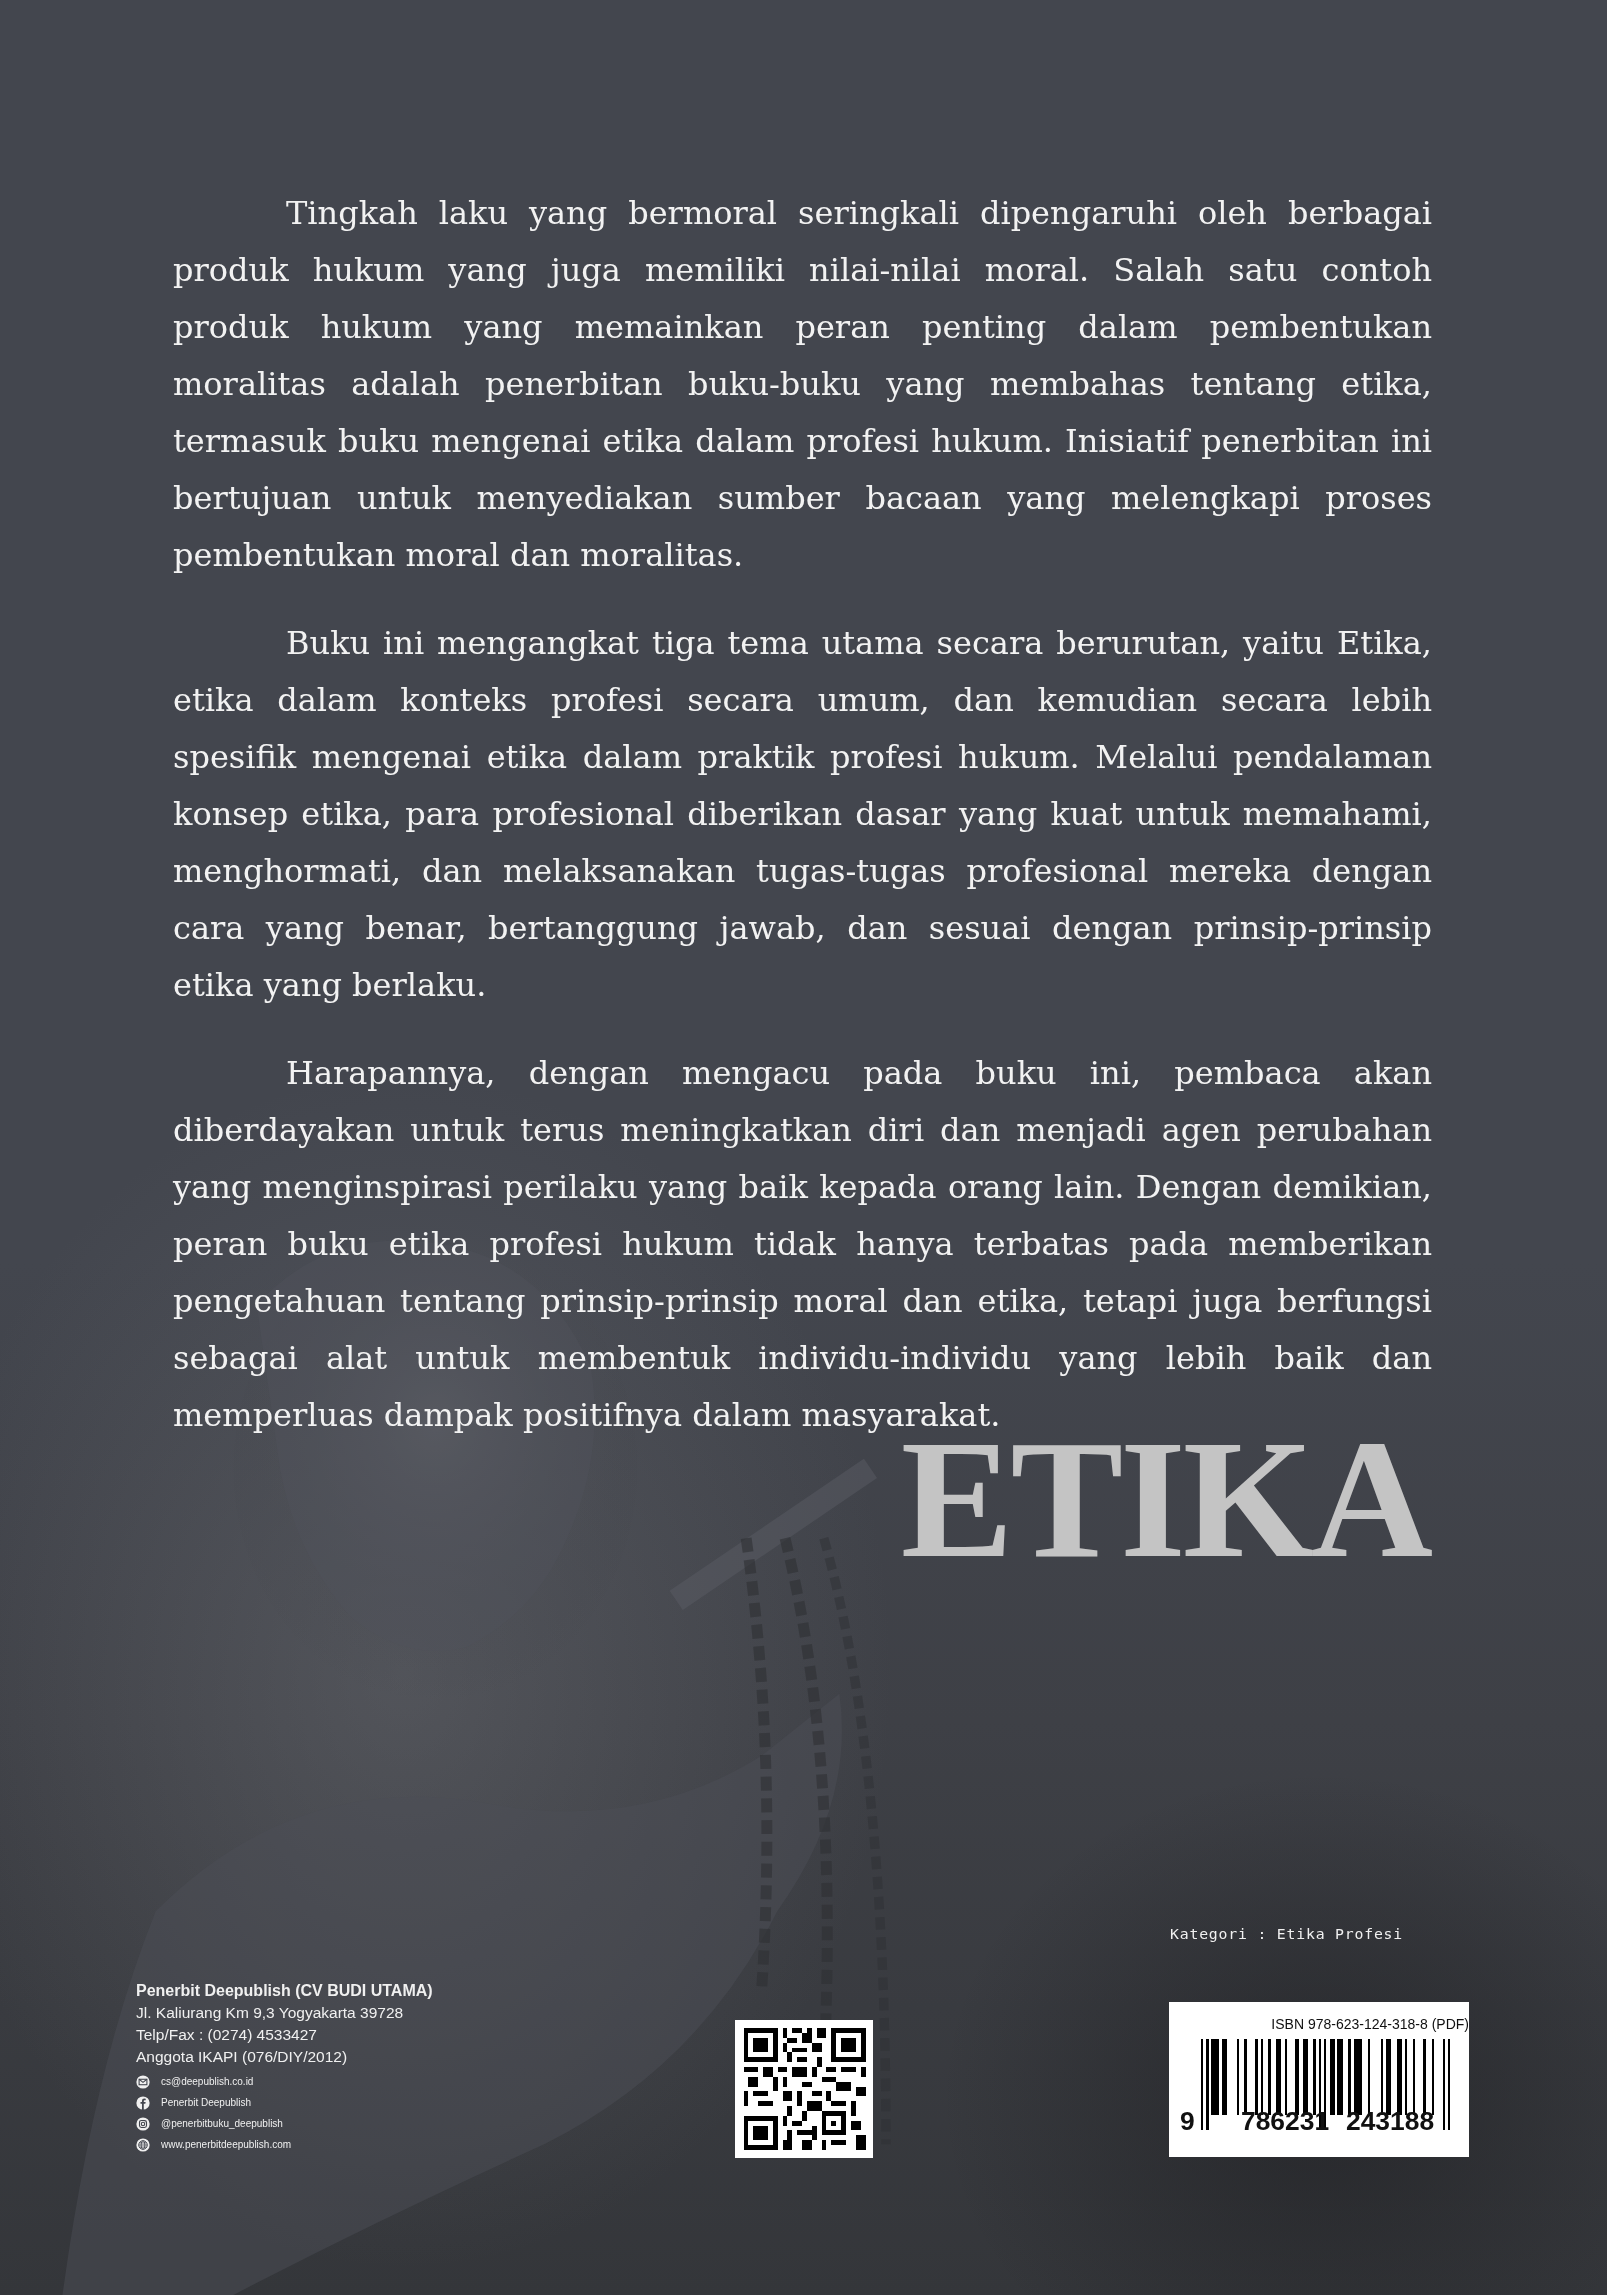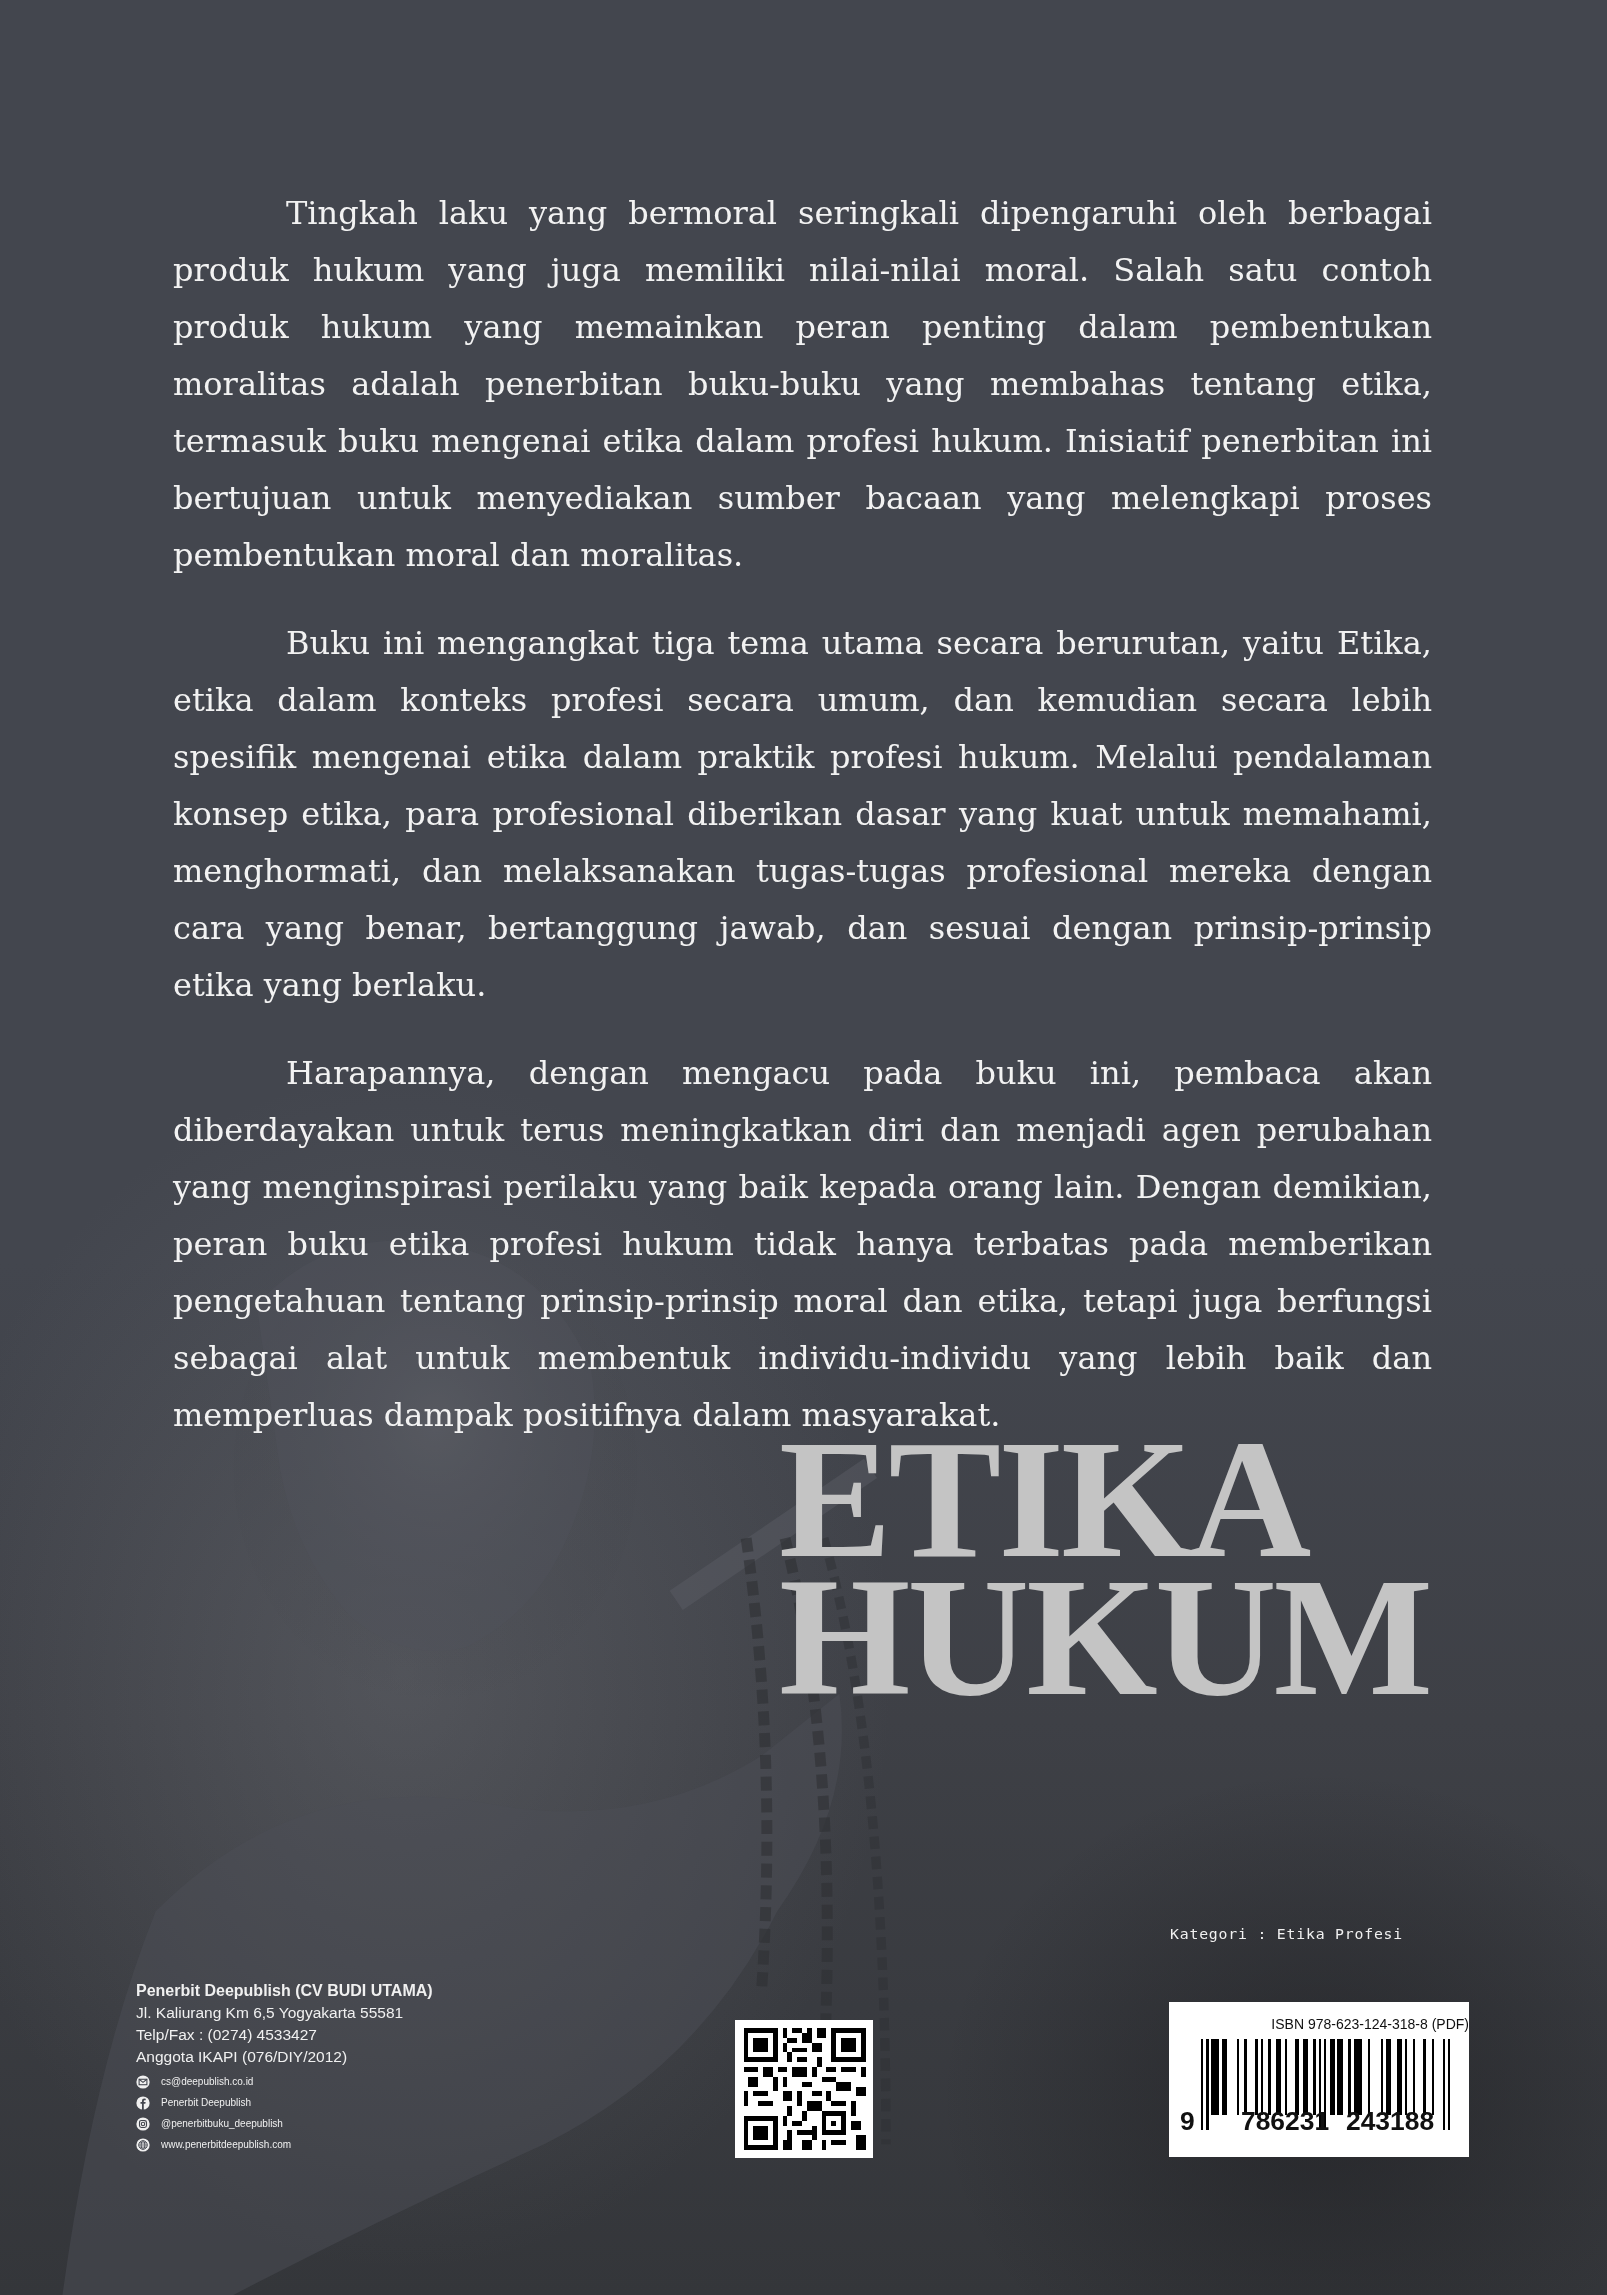--- a/index.html
+++ b/index.html
@@ -76,26 +76,25 @@
   </svg>
 
   <div class="body-text">
     <p>Tingkah laku yang bermoral seringkali dipengaruhi oleh berbagai produk hukum yang juga memiliki nilai-nilai moral. Salah satu contoh produk hukum yang memainkan peran penting dalam pembentukan moralitas adalah penerbitan buku-buku yang membahas tentang etika, termasuk buku mengenai etika dalam profesi hukum. Inisiatif penerbitan ini bertujuan untuk menyediakan sumber bacaan yang melengkapi proses pembentukan moral dan moralitas.</p>
     <p>Buku ini mengangkat tiga tema utama secara berurutan, yaitu Etika, etika dalam konteks profesi secara umum, dan kemudian secara lebih spesifik mengenai etika dalam praktik profesi hukum. Melalui pendalaman konsep etika, para profesional diberikan dasar yang kuat untuk memahami, menghormati, dan melaksanakan tugas-tugas profesional mereka dengan cara yang benar, bertanggung jawab, dan sesuai dengan prinsip-prinsip etika yang berlaku.</p>
     <p>Harapannya, dengan mengacu pada buku ini, pembaca akan diberdayakan untuk terus meningkatkan diri dan menjadi agen perubahan yang menginspirasi perilaku yang baik kepada orang lain. Dengan demikian, peran buku etika profesi hukum tidak hanya terbatas pada memberikan pengetahuan tentang prinsip-prinsip moral dan etika, tetapi juga berfungsi sebagai alat untuk membentuk individu-individu yang lebih baik dan memperluas dampak positifnya dalam masyarakat.</p>
   </div>
 
   <div class="title">
     <div>ETIKA</div>
-    <div>HUKUM</div>
   </div>
 
   <div class="publisher">
     <div class="name">Penerbit Deepublish (CV BUDI UTAMA)</div>
-    <div>Jl. Kaliurang Km 6,5 Yogyakarta 55581</div>
+    <div>Jl. Kaliurang Km 9,3 Yogyakarta 39728</div>
     <div>Telp/Fax : (0274) 4533427</div>
     <div>Anggota IKAPI (076/DIY/2012)</div>
     <div style="height:3.1px"></div>
     <div class="contact">
       <span class="ic">
         <svg width="14" height="14" viewBox="0 0 18 18">
             <circle cx="9" cy="9" r="8.5" fill="#f0f0f0"></circle>
             <rect x="4" y="5.5" width="10" height="7" fill="none" stroke="#43464e" stroke-width="1.4"></rect>
             <path d="M4 5.5 L9 9.5 L14 5.5" fill="none" stroke="#43464e" stroke-width="1.4"></path>
           </svg>

